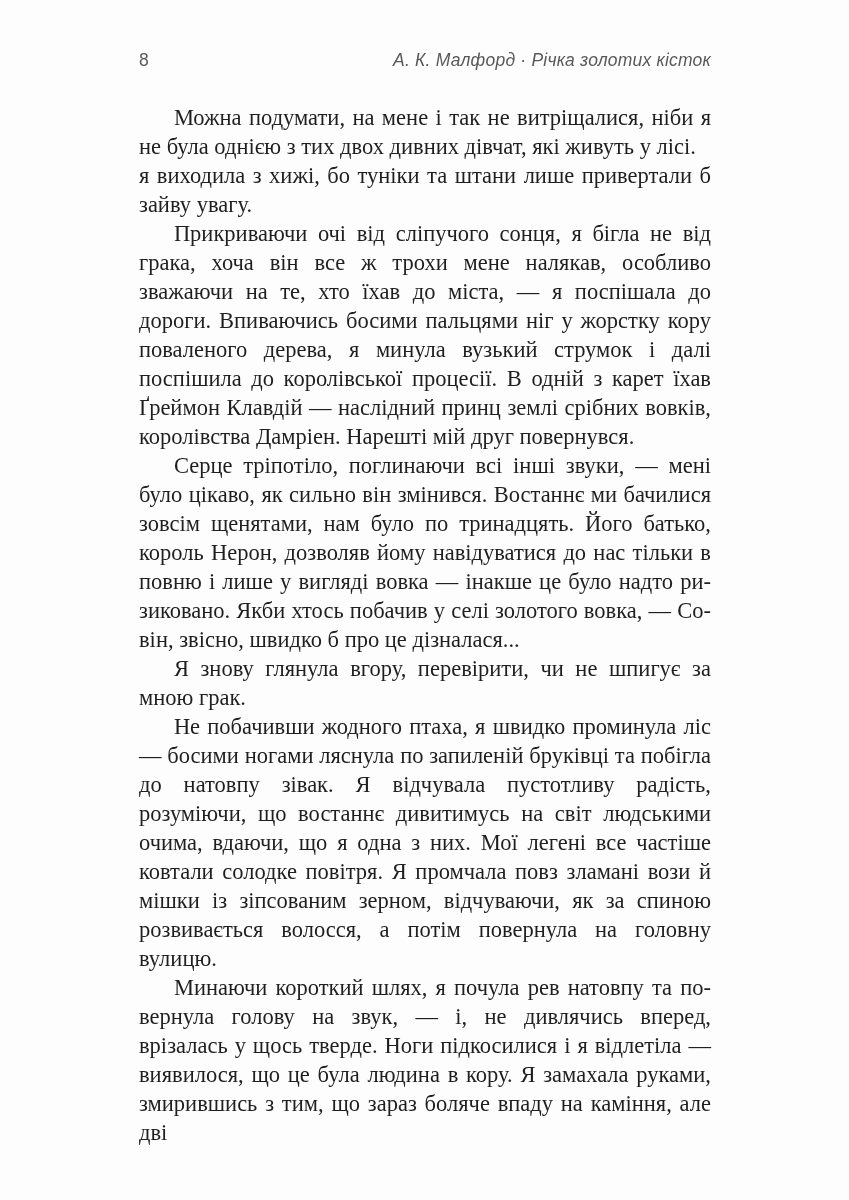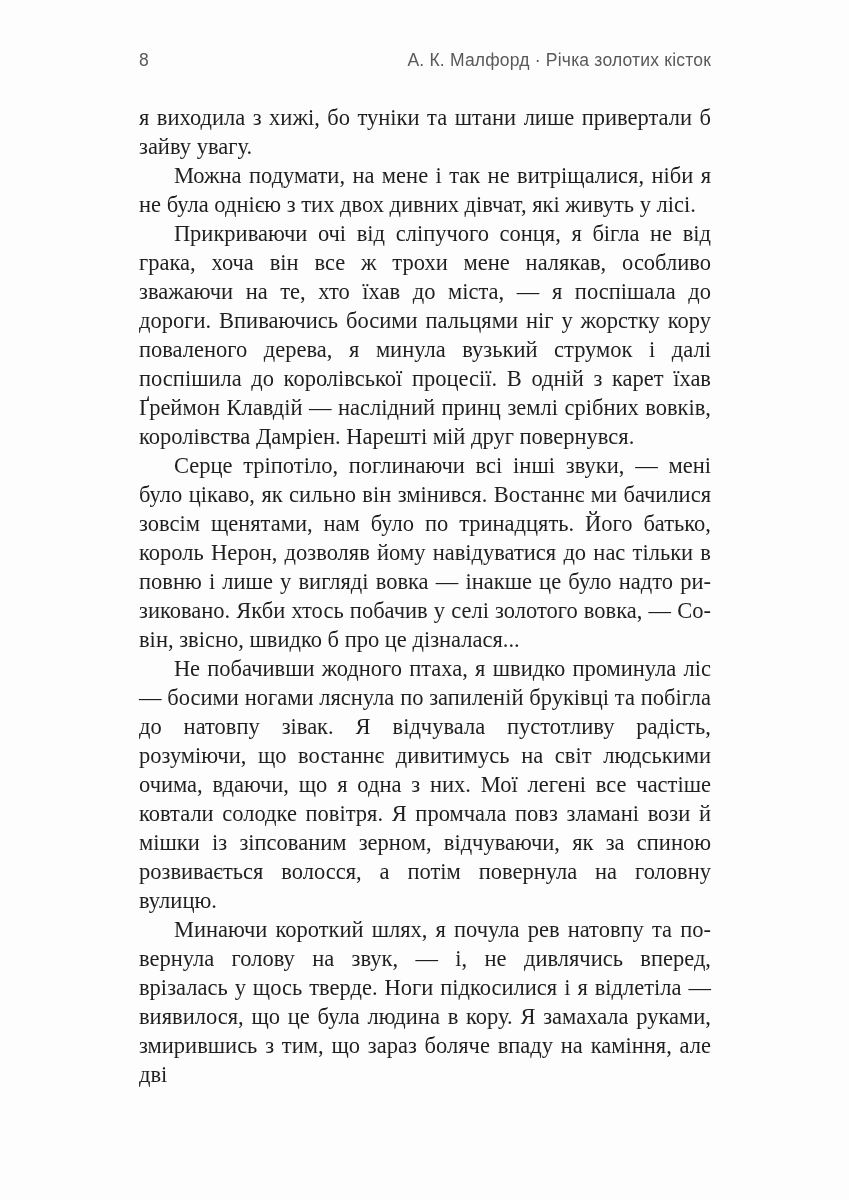--- a/index.html
+++ b/index.html
@@ -26,20 +26,21 @@
     font-family: "Liberation Sans", "DejaVu Sans", sans-serif;
     color: #595959;
     font-size: 17.5px;
     line-height: 24px;
   }
   .page-number {
     font-style: normal;
     letter-spacing: 0.5px;
   }
   .running-title {
+    font-style: italic;
     letter-spacing: 0.2px;
   }
   .page-body {
     position: absolute;
     top: 103px;
     left: 139px;
     width: 572px;
     color: #1f1f1f;
     font-size: 22.5px;
     line-height: 29px;
@@ -60,21 +61,22 @@
 <body>
 
 <div class="page">
 
   <div class="page-header">
     <span class="page-number">8</span>
     <span class="running-title">А. К. Малфорд · Річка золотих кісток</span>
   </div>
 
   <div class="page-body">
+    <p class="para indent">Можна подумати, на мене і так не витріщалися, ніби я не була однією з тих двох дивних дівчат, які живуть у лісі.</p>
     <p class="para">я виходила з хижі, бо туніки та штани лише привертали б зайву увагу.</p>
-    <p class="para indent">Можна подумати, на мене і так не витріщалися, ніби я не була однією з тих двох дивних дівчат, які живуть у лісі.</p>
     <p class="para indent">Прикриваючи очі від сліпучого сонця, я бігла не від гра­ка, хоча він все ж трохи мене налякав, особливо зважаю­чи на те, хто їхав до міста, — я поспішала до дороги. Впи­ваючись босими пальцями ніг у жорстку кору поваленого дерева, я минула вузький струмок і далі поспішила до ко­ролівської процесії. В одній з карет їхав Ґреймон Клавдій — наслідний принц землі срібних вовків, королівства Дамрі­ен. Нарешті мій друг повернувся.</p>
     <p class="para indent">Серце тріпотіло, поглинаючи всі інші звуки, — мені було цікаво, як сильно він змінився. Востаннє ми бачили­ся зовсім щенятами, нам було по тринадцять. Його бать­ко, король Нерон, дозволяв йому навідуватися до нас тільки в повню і лише у вигляді вовка — інакше це було надто ри­зиковано. Якби хтось побачив у селі золотого вовка, — Со­він, звісно, швидко б про це дізналася...</p>
+    <p class="para indent">Я знову глянула вгору, перевірити, чи не шпигує за мною грак.</p>
     <p class="para indent">Не побачивши жодного птаха, я швидко проминула ліс — босими ногами ляснула по запиленій бруківці та побігла до натовпу зівак. Я відчувала пустотливу радість, розуміючи, що востаннє дивитимусь на світ людськими очима, вдаю­чи, що я одна з них. Мої легені все частіше ковтали солодке повітря. Я промчала повз зламані вози й мішки із зіпсова­ним зерном, відчуваючи, як за спиною розвивається волос­ся, а потім повернула на головну вулицю.</p>
     <p class="para indent">Минаючи короткий шлях, я почула рев натовпу та по­вернула голову на звук, — і, не дивлячись вперед, врізалась у щось тверде. Ноги підкосилися і я відлетіла — виявило­ся, що це була людина в кору. Я замахала руками, зми­рившись з тим, що зараз боляче впаду на каміння, але дві</p>
   </div>
 
 </div>
 
 </body></html>

